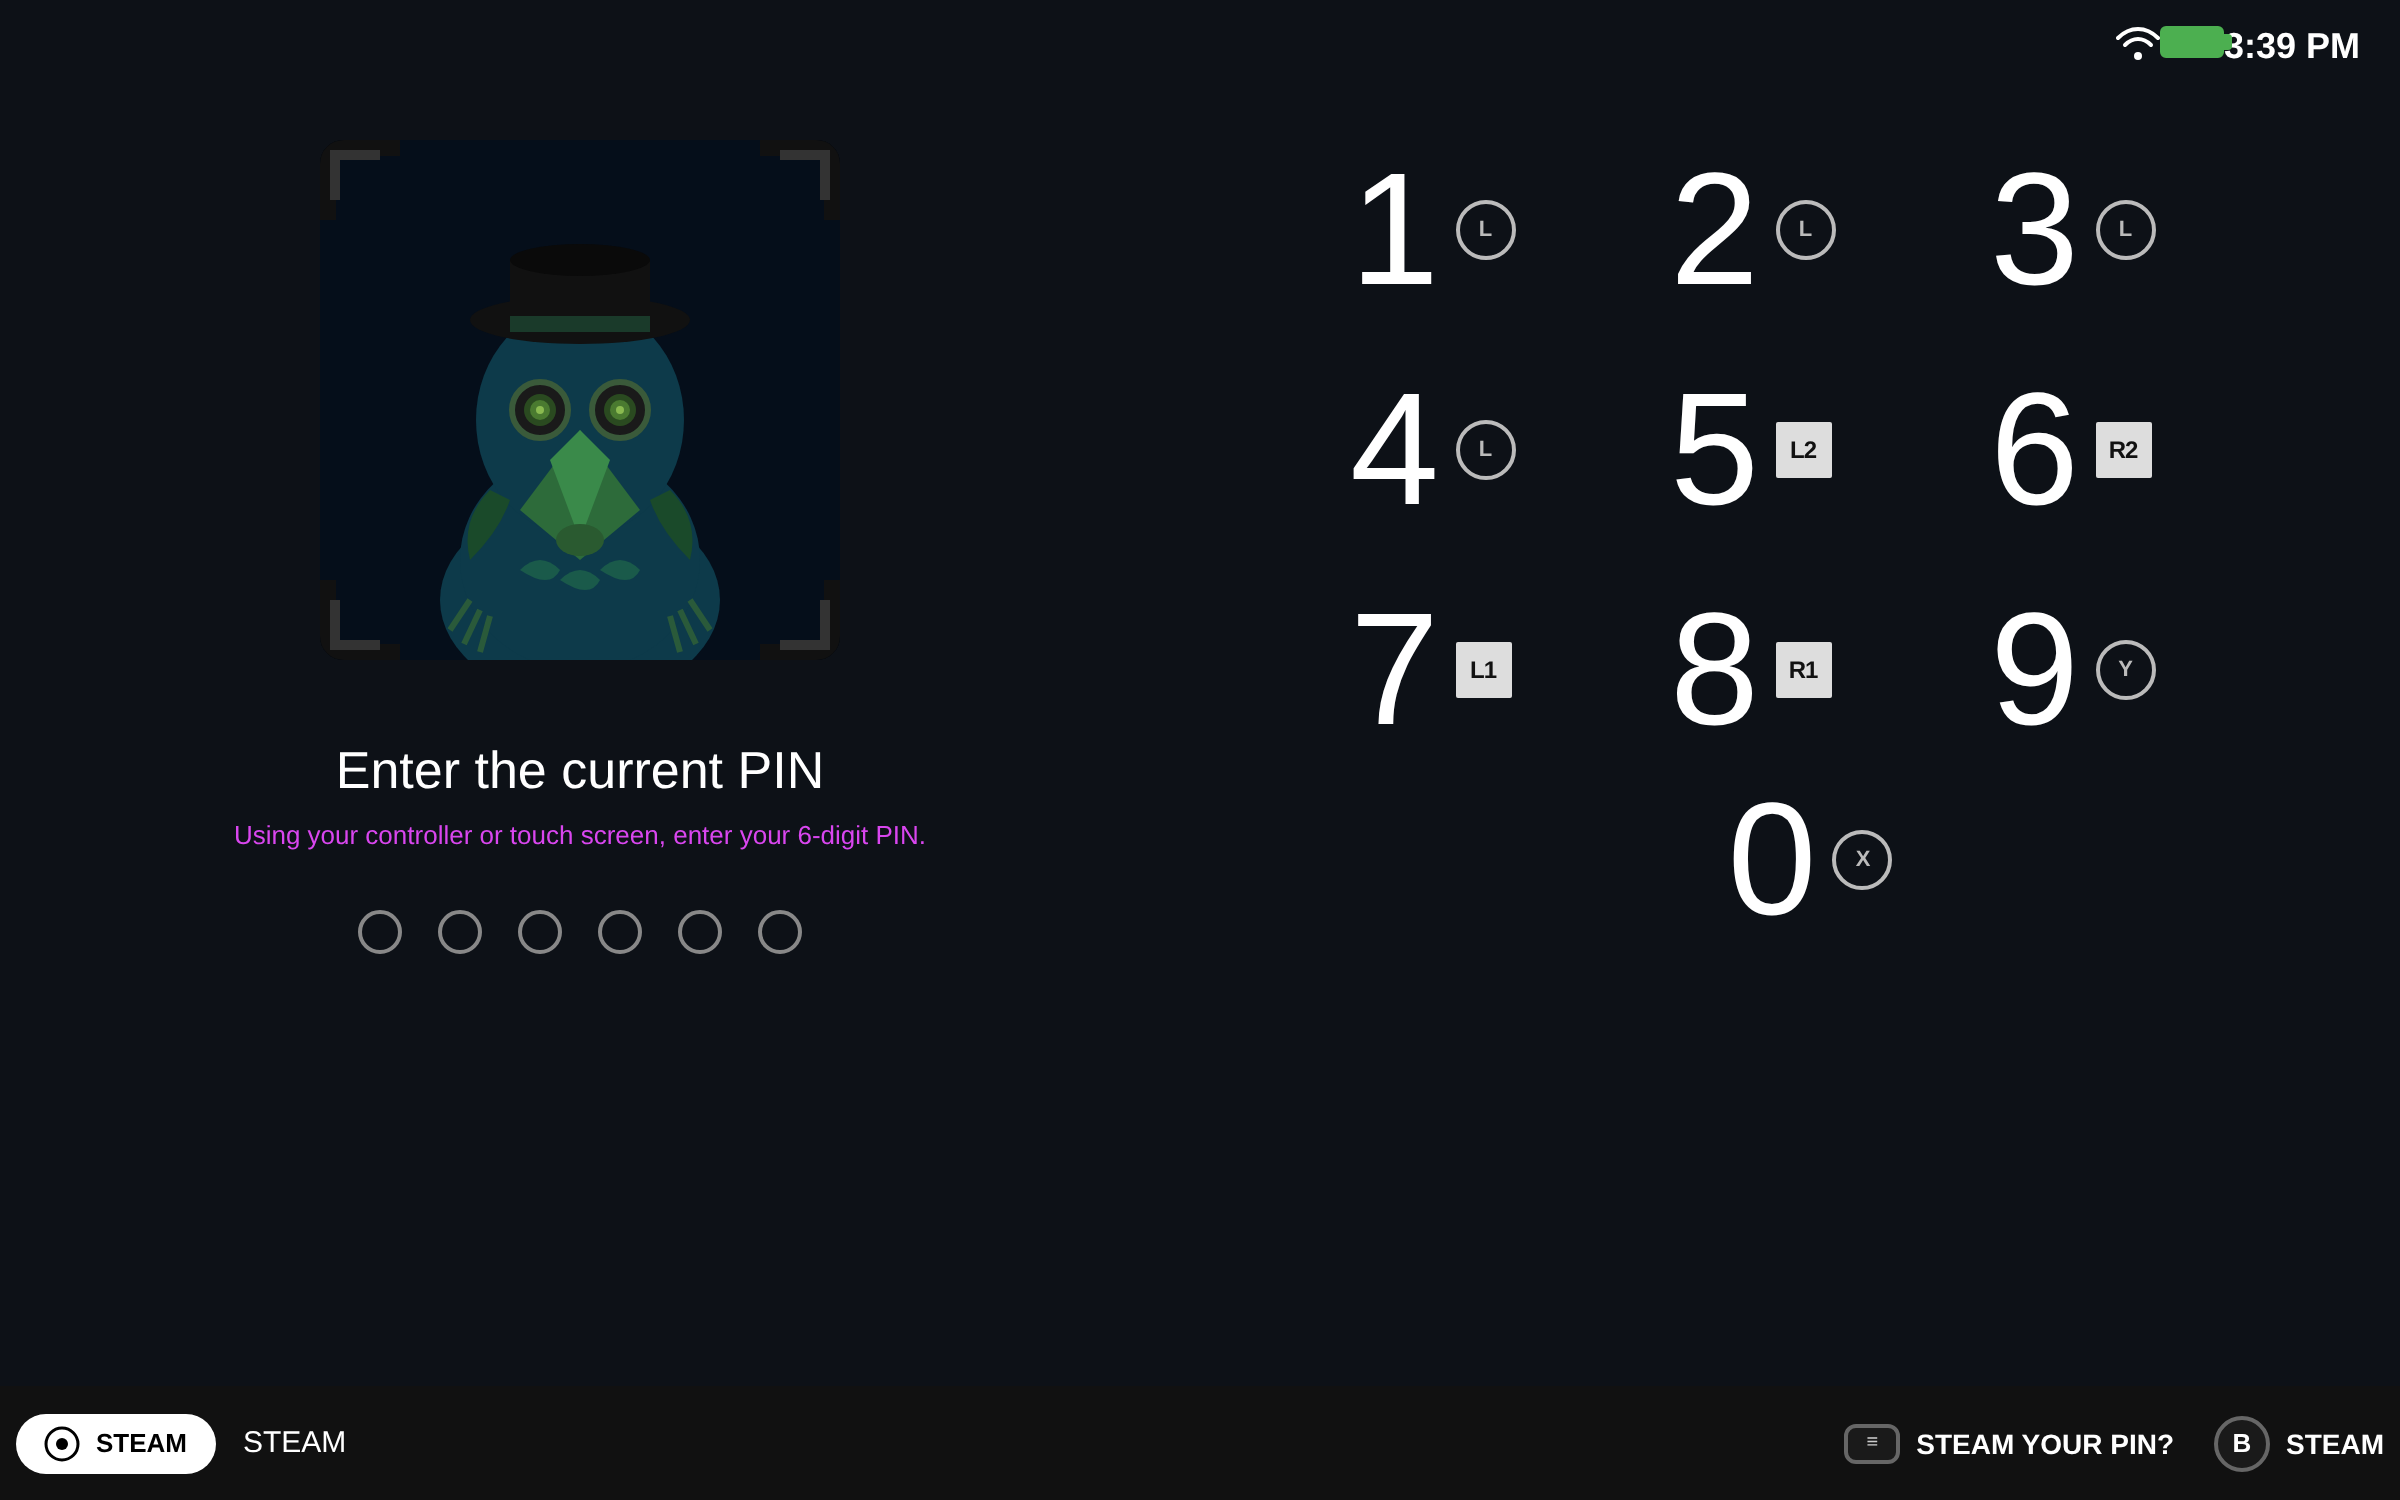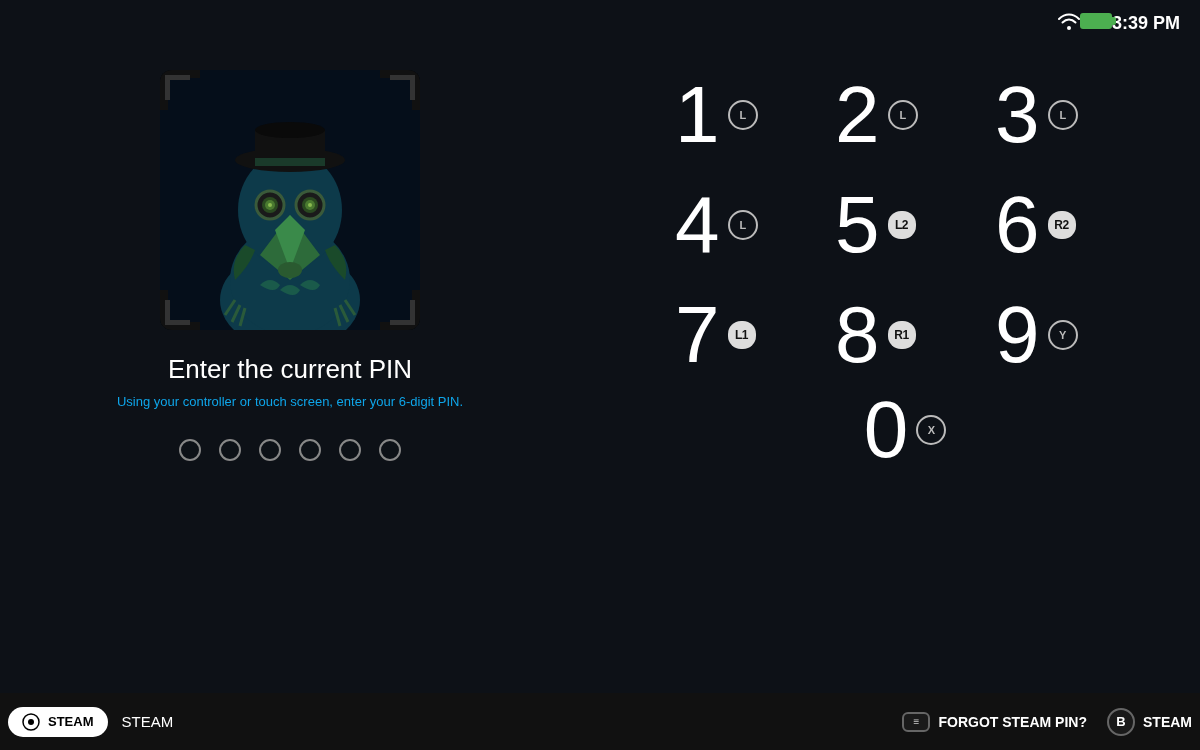--- a/index.html
+++ b/index.html
@@ -71,26 +71,26 @@
       border-radius: 12px;
       overflow: hidden;
       background: #000;
       position: relative;
     }
 
     .pin-title {
       font-size: 26px;
       font-weight: 500;
       color: #fff;
-      margin-top: 24px;
+      margin-top: 40px;
     }
 
     .pin-subtitle {
       font-size: 13px;
-      color: #0ea5e9;
+      color: #d946ef;
       margin-top: 8px;
       text-align: center;
       line-height: 1.4;
     }
 
     .pin-dots {
       display: flex;
       gap: 18px;
       margin-top: 28px;
     }
@@ -205,21 +205,21 @@
       font-family: 'Segoe UI', Arial, sans-serif;
       line-height: 1;
     }
 
     .btn-badge {
       display: inline-flex;
       align-items: center;
       justify-content: center;
       height: 28px;
       min-width: 28px;
-      border-radius: 13px;
+      border-radius: 1px;
       font-size: 12px;
       font-weight: 800;
       color: #111;
       background: #ddd;
       padding: 0 3px;
       letter-spacing: -0.5px;
     }
 
     .btn-badge.round {
       border-radius: 50%;
@@ -394,20 +394,20 @@
       <circle cx="9" cy="9" r="8" fill="none" stroke="black" stroke-width="1.5"></circle>
       <circle cx="9" cy="9" r="3"></circle>
     </svg>
     <span>STEAM</span>
   </div>
   <span class="menu-label">STEAM</span>
 
   <div class="bottom-right">
     <div class="bottom-btn">
       <span class="menu-badge">≡</span>
-      <span>FORGOT STEAM PIN?</span>
+      <span>STEAM YOUR PIN?</span>
     </div>
     <div class="bottom-btn">
       <span class="b-badge">B</span>
       <span>STEAM</span>
     </div>
   </div>
 </div>
 
 </body></html>

